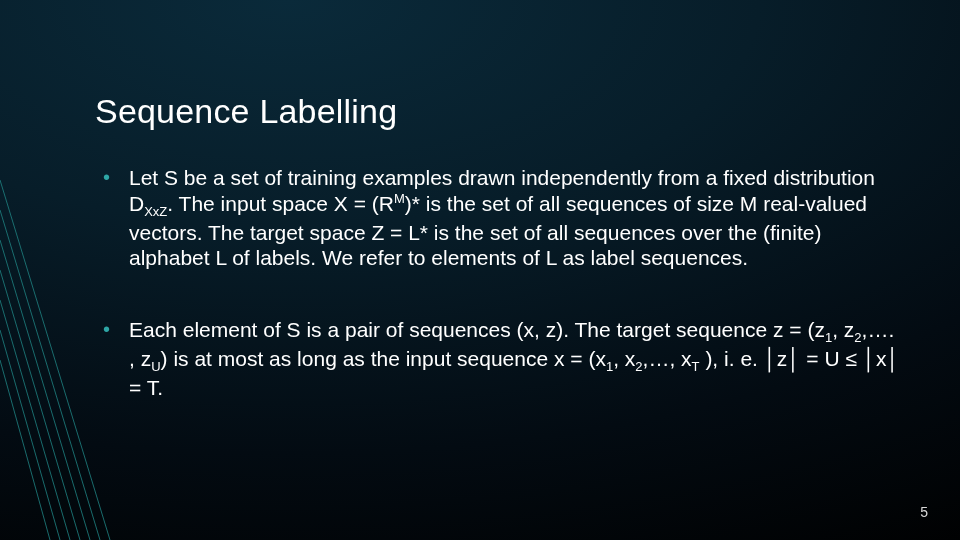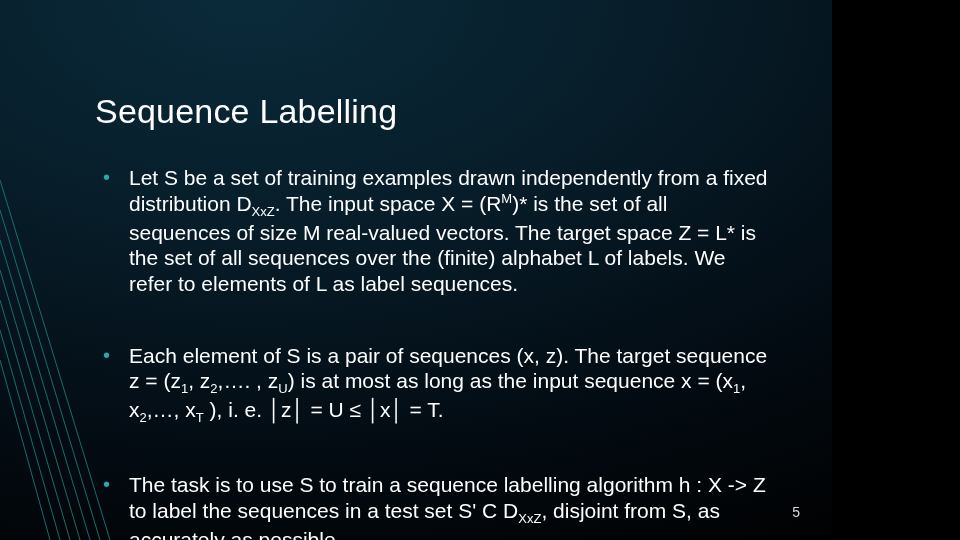--- a/index.html
+++ b/index.html
@@ -6,21 +6,21 @@
     margin: 0;
     padding: 0;
     width: 960px;
     height: 540px;
     overflow: hidden;
     font-family: "Segoe UI", "Helvetica Neue", Arial, sans-serif;
     background: #000;
   }
   .slide {
     position: relative;
-    width: 832px;
+    width: 960px;
     height: 540px;
     background: radial-gradient(ellipse 140% 120% at 30% 0%, #0a2a3a 0%, #071d29 35%, #030b12 70%, #000 100%);
     color: #fff;
     box-sizing: border-box;
   }
   .deco {
     position: absolute;
     left: 0;
     top: 0;
     width: 120px;
@@ -87,18 +87,17 @@
       <line x1="0" y1="330" x2="60" y2="540"></line>
       <line x1="0" y1="360" x2="50" y2="540"></line>
     </g>
   </svg>
 
   <div class="content">
     <h1 class="title">Sequence Labelling</h1>
     <ul class="bullets">
         <li><span>Let S be a set of training examples drawn independently from a fixed distribution D</span><span class="sub">XxZ</span><span>. The input space X = (R</span><span class="sup">M</span><span>)* is the set of all sequences of size M real-valued vectors. The target space Z = L* is the set of all sequences over the (finite) alphabet L of labels. We refer to elements of L as label sequences.</span></li>
         <li><span>Each element of S is a pair of sequences (x, z). The target sequence z = (z</span><span class="sub">1</span><span>, z</span><span class="sub">2</span><span>,…. , z</span><span class="sub">U</span><span>) is at most as long as the input sequence x = (x</span><span class="sub">1</span><span>, x</span><span class="sub">2</span><span>,…, x</span><span class="sub">T</span><span> ),              i. e. │z│ = U ≤ │x│ = T.</span></li>
-        <li><span>The task is to use S to train a sequence labelling algorithm h : X -&gt; Z to label the sequences in a test set S' C D</span><span class="sub">XxZ</span><span>, disjoint from S, as accurately as possible.</span></li>
       </ul>
   </div>
 
   <div class="pagenum">5</div>
 </div>
 
 </body></html>

